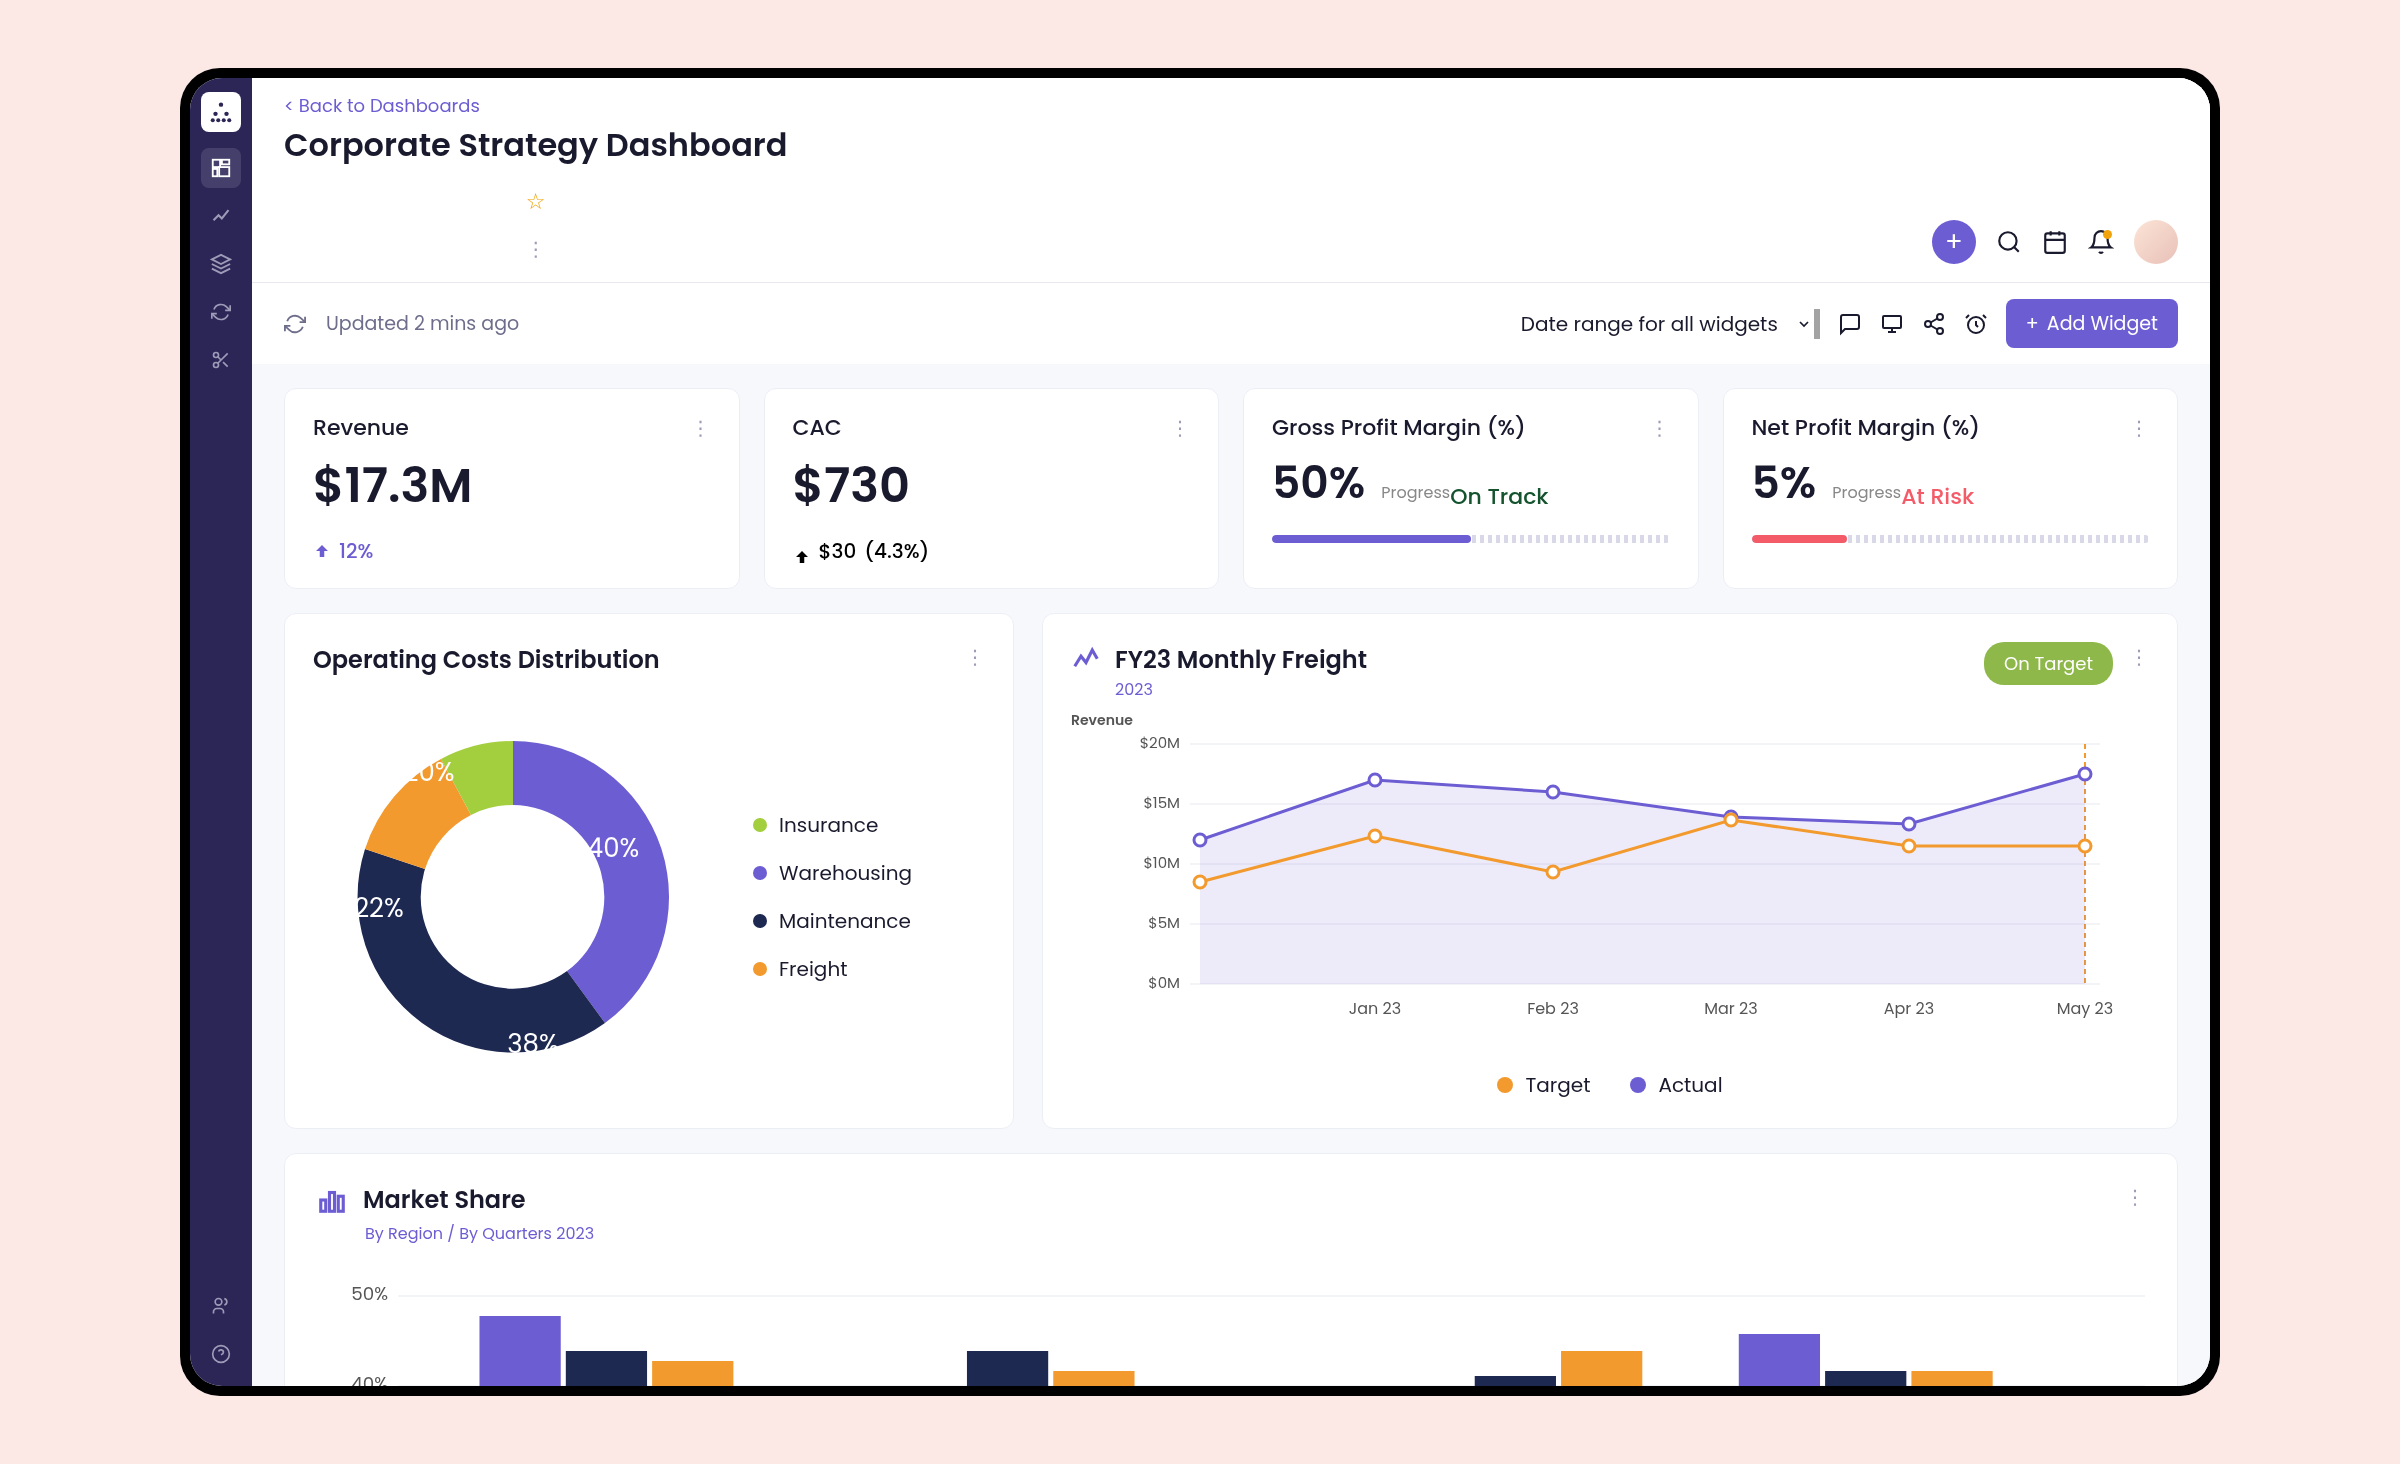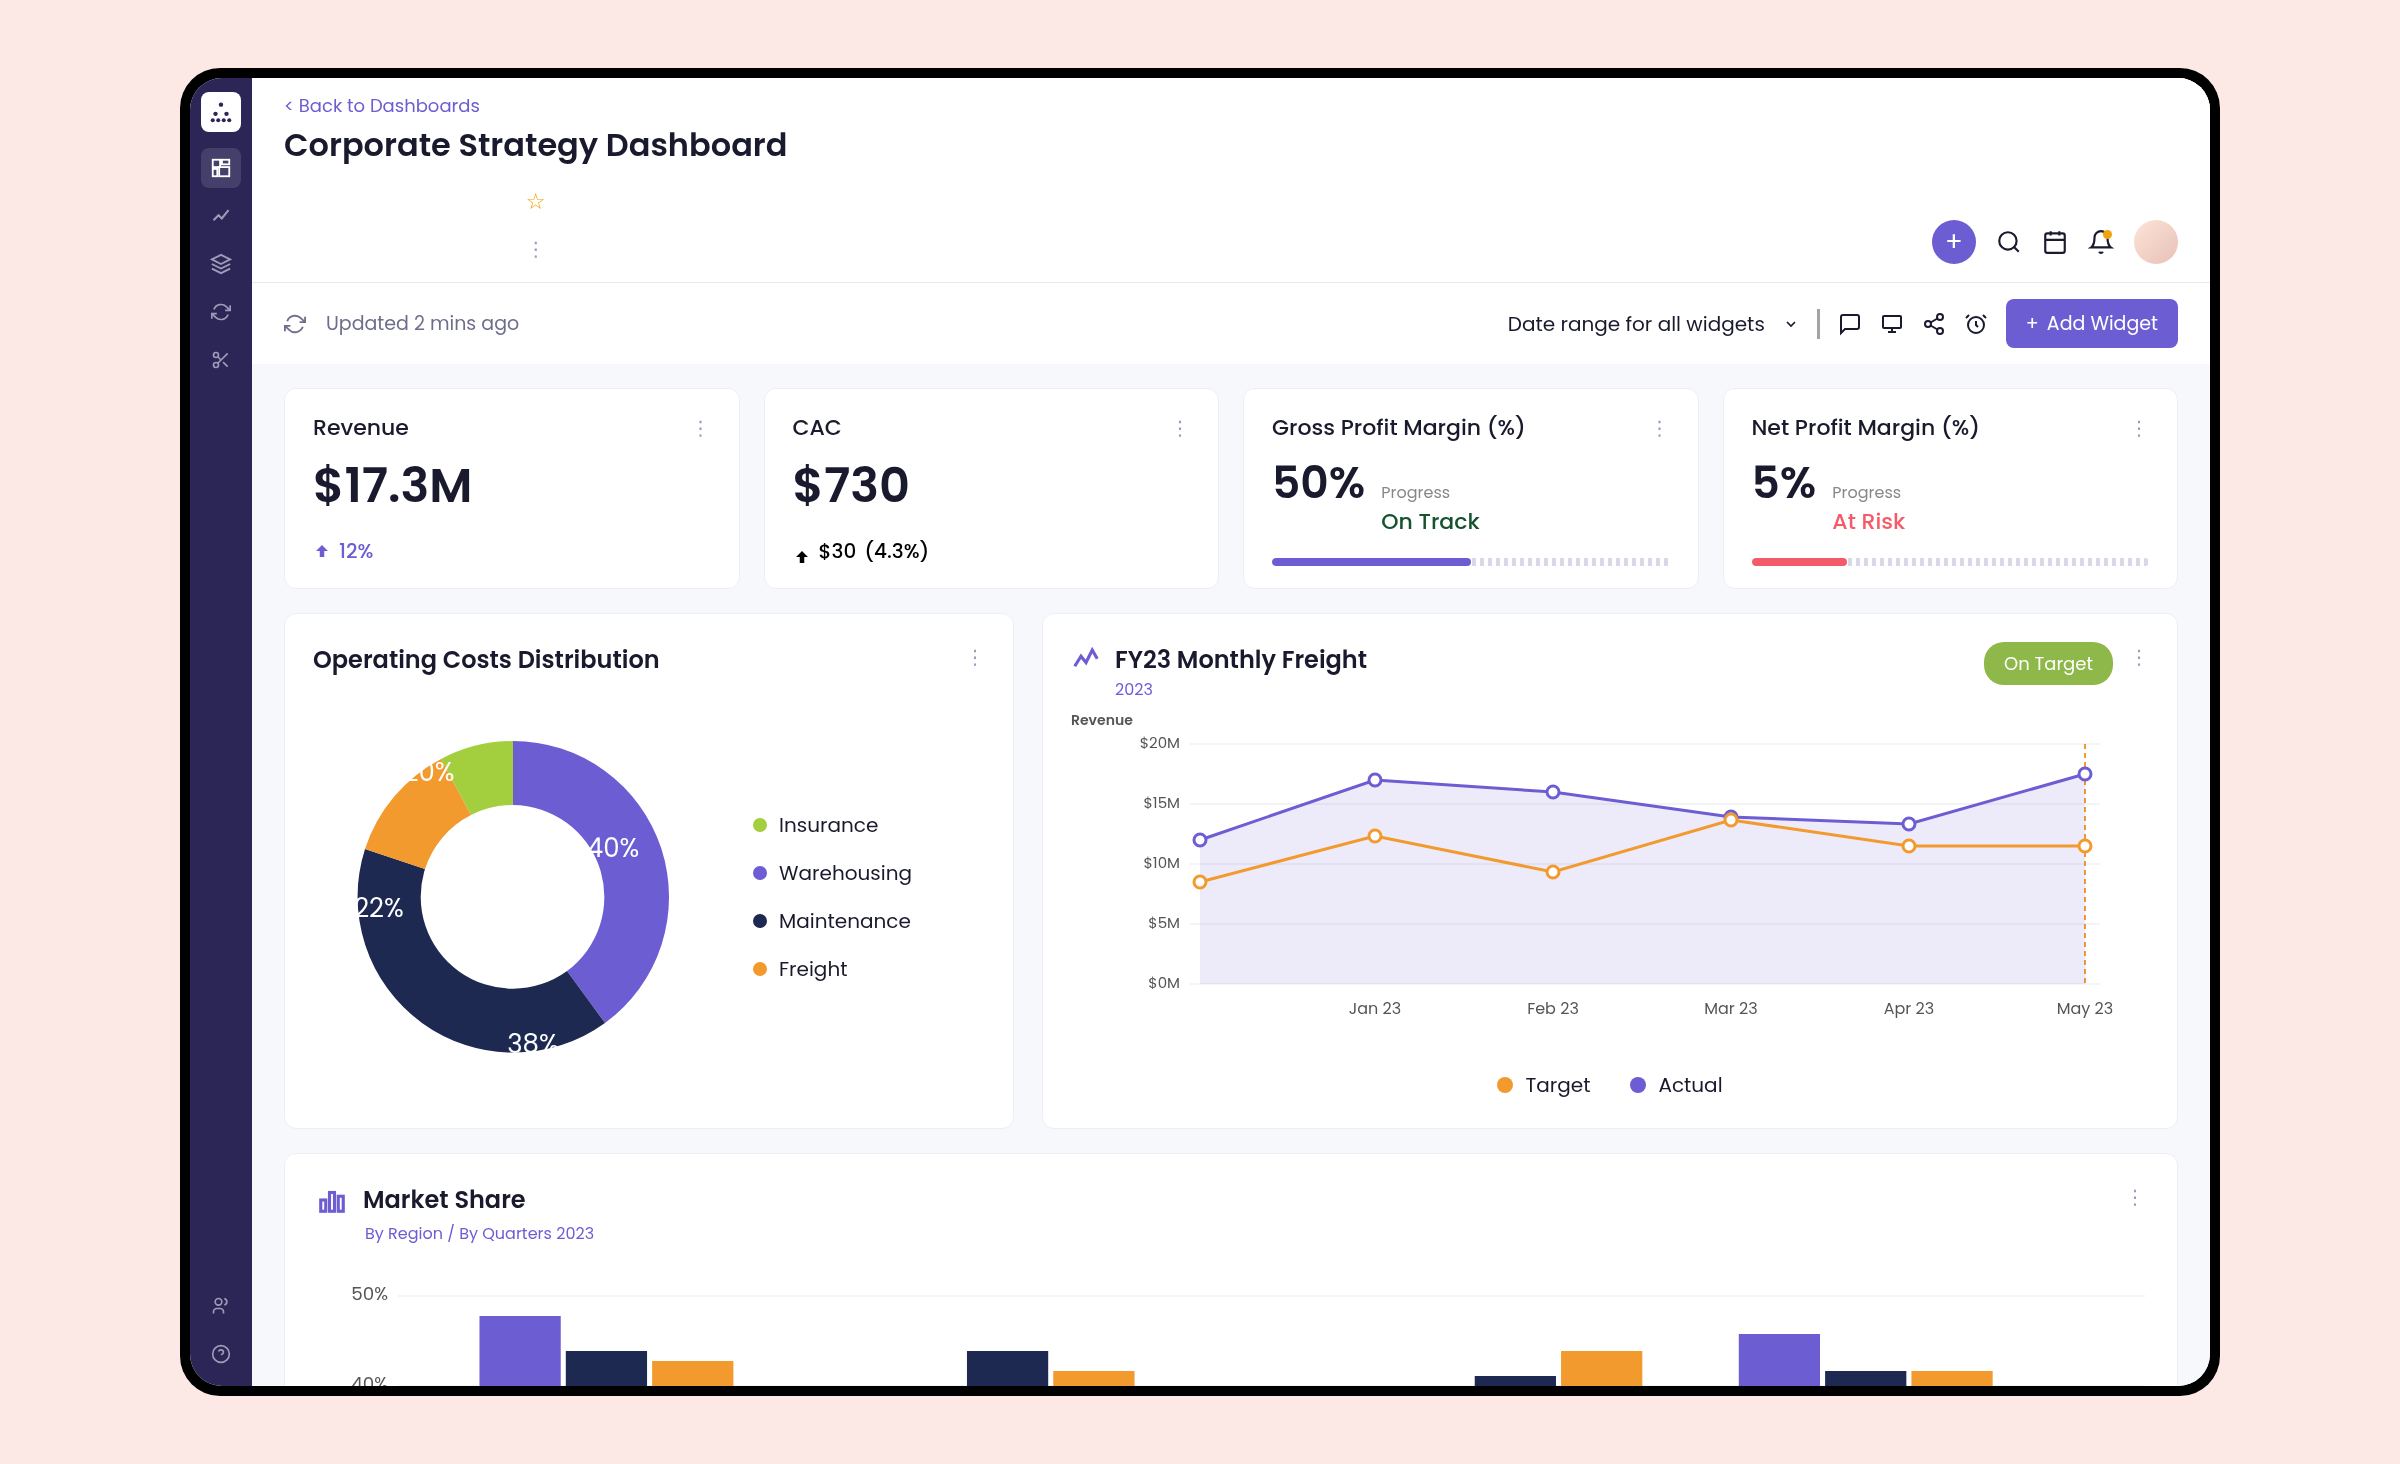--- a/index.html
+++ b/index.html
@@ -30,39 +30,39 @@
     .header-icon { color: #1a1a2e; font-size: 22px; cursor: pointer; position: relative; }
     .bell-dot { position: absolute; top: 1px; right: 2px; width: 9px; height: 9px; background: #f0a30a; border-radius: 50%; }
     .avatar { width: 44px; height: 44px; border-radius: 50%; background: linear-gradient(135deg, #fce4d6, #e8c0b8); cursor: pointer; }
     
     
     .toolbar { background: #fff; padding: 16px 32px; display: flex; align-items: center; justify-content: space-between; }
     .toolbar-left { display: flex; align-items: center; gap: 20px; }
     .refresh-icon { color: #6e6e8c; font-size: 20px; cursor: pointer; }
     .update-text { font-size: 19px; color: #6e6e8c; }
     .toolbar-right { display: flex; align-items: center; gap: 18px; }
-    .date-range { display: flex; align-items: center; gap: 18px; font-size: 20px; color: #1a1a2e; cursor: pointer; padding-right: 18px; border-right: 3px solid #a3a3a3; }
+    .date-range { display: flex; align-items: center; gap: 18px; font-size: 20px; color: #1a1a2e; cursor: pointer; padding-right: 2px; border-right: 6px solid #a3a3a3; }
     .toolbar-icon { color: #1a1a2e; font-size: 22px; cursor: pointer; }
     .add-widget-btn { background: #6c5dd3; color: #fff; padding: 10px 20px; border-radius: 8px; font-size: 19px; display: flex; align-items: center; gap: 8px; cursor: pointer; }
     
     
     .content { padding: 24px 32px; overflow-y: auto; flex: 1; }
     
     
     .kpi-row { display: grid; grid-template-columns: repeat(4, 1fr); gap: 24px; margin-bottom: 24px; }
     .kpi-card { background: #fff; border-radius: 12px; padding: 22px 28px; border: 1px solid #eceef5; }
     .kpi-header { display: flex; justify-content: space-between; align-items: center; }
     .kpi-title { font-size: 22px; font-weight: 500; color: #1a1a2e; }
     .kpi-value { font-size: 48px; font-weight: 600; color: #1a1a2e; margin-top: 6px; }
     .kpi-delta { display: flex; align-items: center; gap: 8px; margin-top: 14px; font-size: 20px; font-weight: 500; }
     .kpi-delta.up-purple { color: #6c5dd3; }
     .kpi-delta.up-red { color: #000000; align-items: flex-end; }
     .kpi-margin { display: flex; align-items: baseline; gap: 16px; margin-top: 6px; }
     .kpi-pct { font-size: 44px; font-weight: 600; color: #1a1a2e; }
-    .kpi-status { display: flex; flex-direction: column; }
+    .kpi-status { display: flex; flex-direction: row; }
     .kpi-progress-label { font-size: 16px; color: #888; }
     .kpi-status-text { font-size: 22px; font-weight: 500; }
     .status-ontrack { color: #14532d; }
     .status-atrisk { color: #f45b69; }
     .progress-bar { height: 8px; background: repeating-linear-gradient(90deg, #d8d8e8 0 4px, transparent 4px 8px); border-radius: 4px; margin-top: 20px; position: relative; overflow: hidden; }
     .progress-fill { height: 100%; border-radius: 4px; }
     .fill-purple { background: #6c5dd3; width: 50%; }
     .fill-red { background: #f45b69; width: 24%; }
     
     

